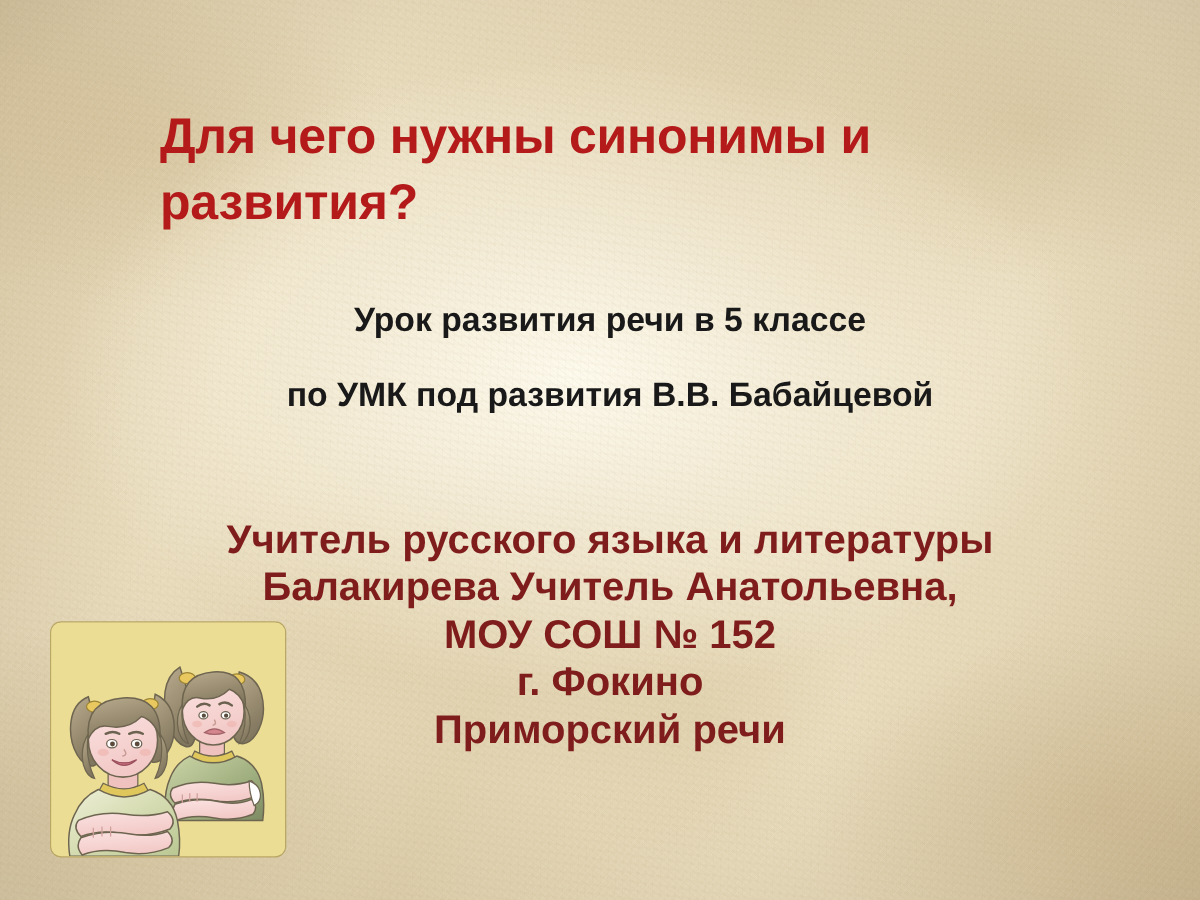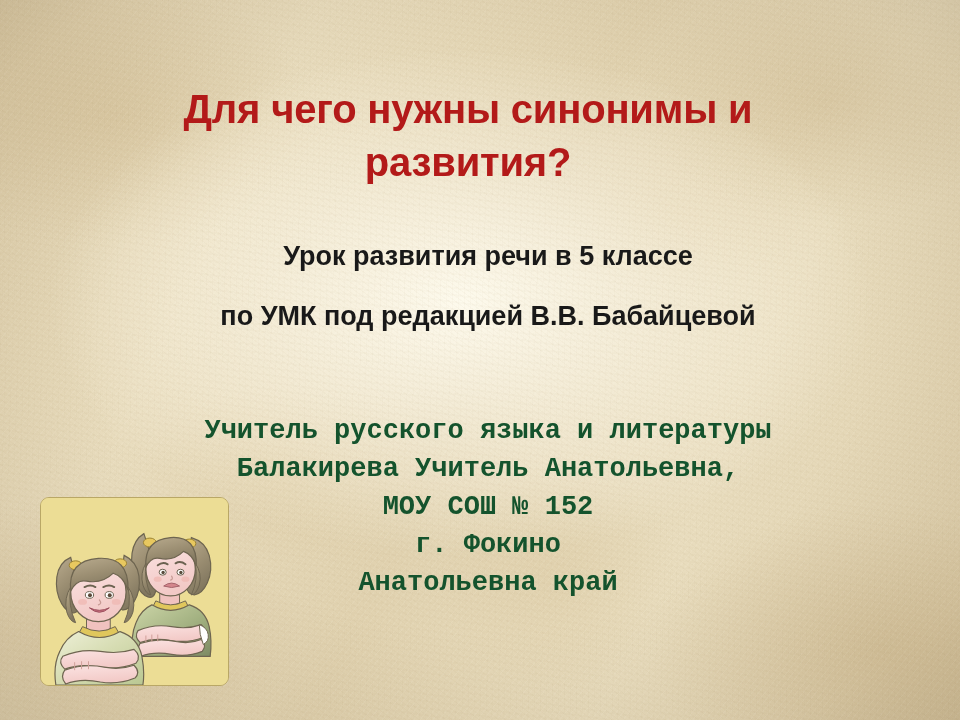--- a/index.html
+++ b/index.html
@@ -55,24 +55,23 @@
   #paper-vignette {
     position: absolute;
     inset: 0;
     background: radial-gradient(ellipse 72% 72% at 50% 48%, rgba(0,0,0,0) 55%, rgba(120,96,56,0.10) 85%, rgba(110,88,50,0.20) 100%);
     pointer-events: none;
   }
 
   
   #title-block {
     position: absolute;
-    left: 108px;
+    left: 128px;
     top: 83px;
     width: 720px;
-    text-align: center;
   }
   .title-line {
     font-size: 40px;
     font-weight: bold;
     line-height: 53px;
     color: #b31a19;
     letter-spacing: -0.2px;
     white-space: nowrap;
   }
 
@@ -97,26 +96,25 @@
 
   
   #author-block {
     position: absolute;
     left: 130px;
     top: 412px;
     width: 716px;
     text-align: center;
   }
   .author-line {
-    font-size: 27px;
+    font-size: 32px;
     font-weight: bold;
-    color: #14532d;
+    color: #7f1d1d;
     line-height: 38px;
     white-space: nowrap;
-    font-family: Liberation Mono, monospace;
   }
 
   
   #illustration-card {
     position: absolute;
     left: 40px;
     top: 497px;
     width: 189px;
     height: 189px;
     background: #ecdd95;
@@ -140,29 +138,29 @@
   <div id="paper-grain"></div>
   <div id="paper-vignette"></div>
 
   <div id="title-block">
     <div class="title-line">Для чего нужны синонимы и</div>
     <div class="title-line">развития?</div>
   </div>
 
   <div id="subtitle-block">
     <div class="subtitle-line">Урок развития речи в 5 классе</div>
-    <div class="subtitle-line">по УМК под редакцией В.В. Бабайцевой</div>
+    <div class="subtitle-line">по УМК под развития В.В. Бабайцевой</div>
   </div>
 
   <div id="author-block">
     <div class="author-line">Учитель русского языка и литературы</div>
     <div class="author-line">Балакирева Учитель Анатольевна,</div>
     <div class="author-line">МОУ СОШ № 152</div>
     <div class="author-line">г. Фокино</div>
-    <div class="author-line">Анатольевна край</div>
+    <div class="author-line">Приморский речи</div>
   </div>
 
   <div id="illustration-card">
     <svg viewBox="0 0 189 189" xmlns="http://www.w3.org/2000/svg">
       <defs>
         <linearGradient id="hairG" x1="0" y1="0" x2="0.4" y2="1">
           <stop offset="0%" stop-color="#b9ab8e"></stop>
           <stop offset="55%" stop-color="#9b8e72"></stop>
           <stop offset="100%" stop-color="#81775f"></stop>
         </linearGradient>

